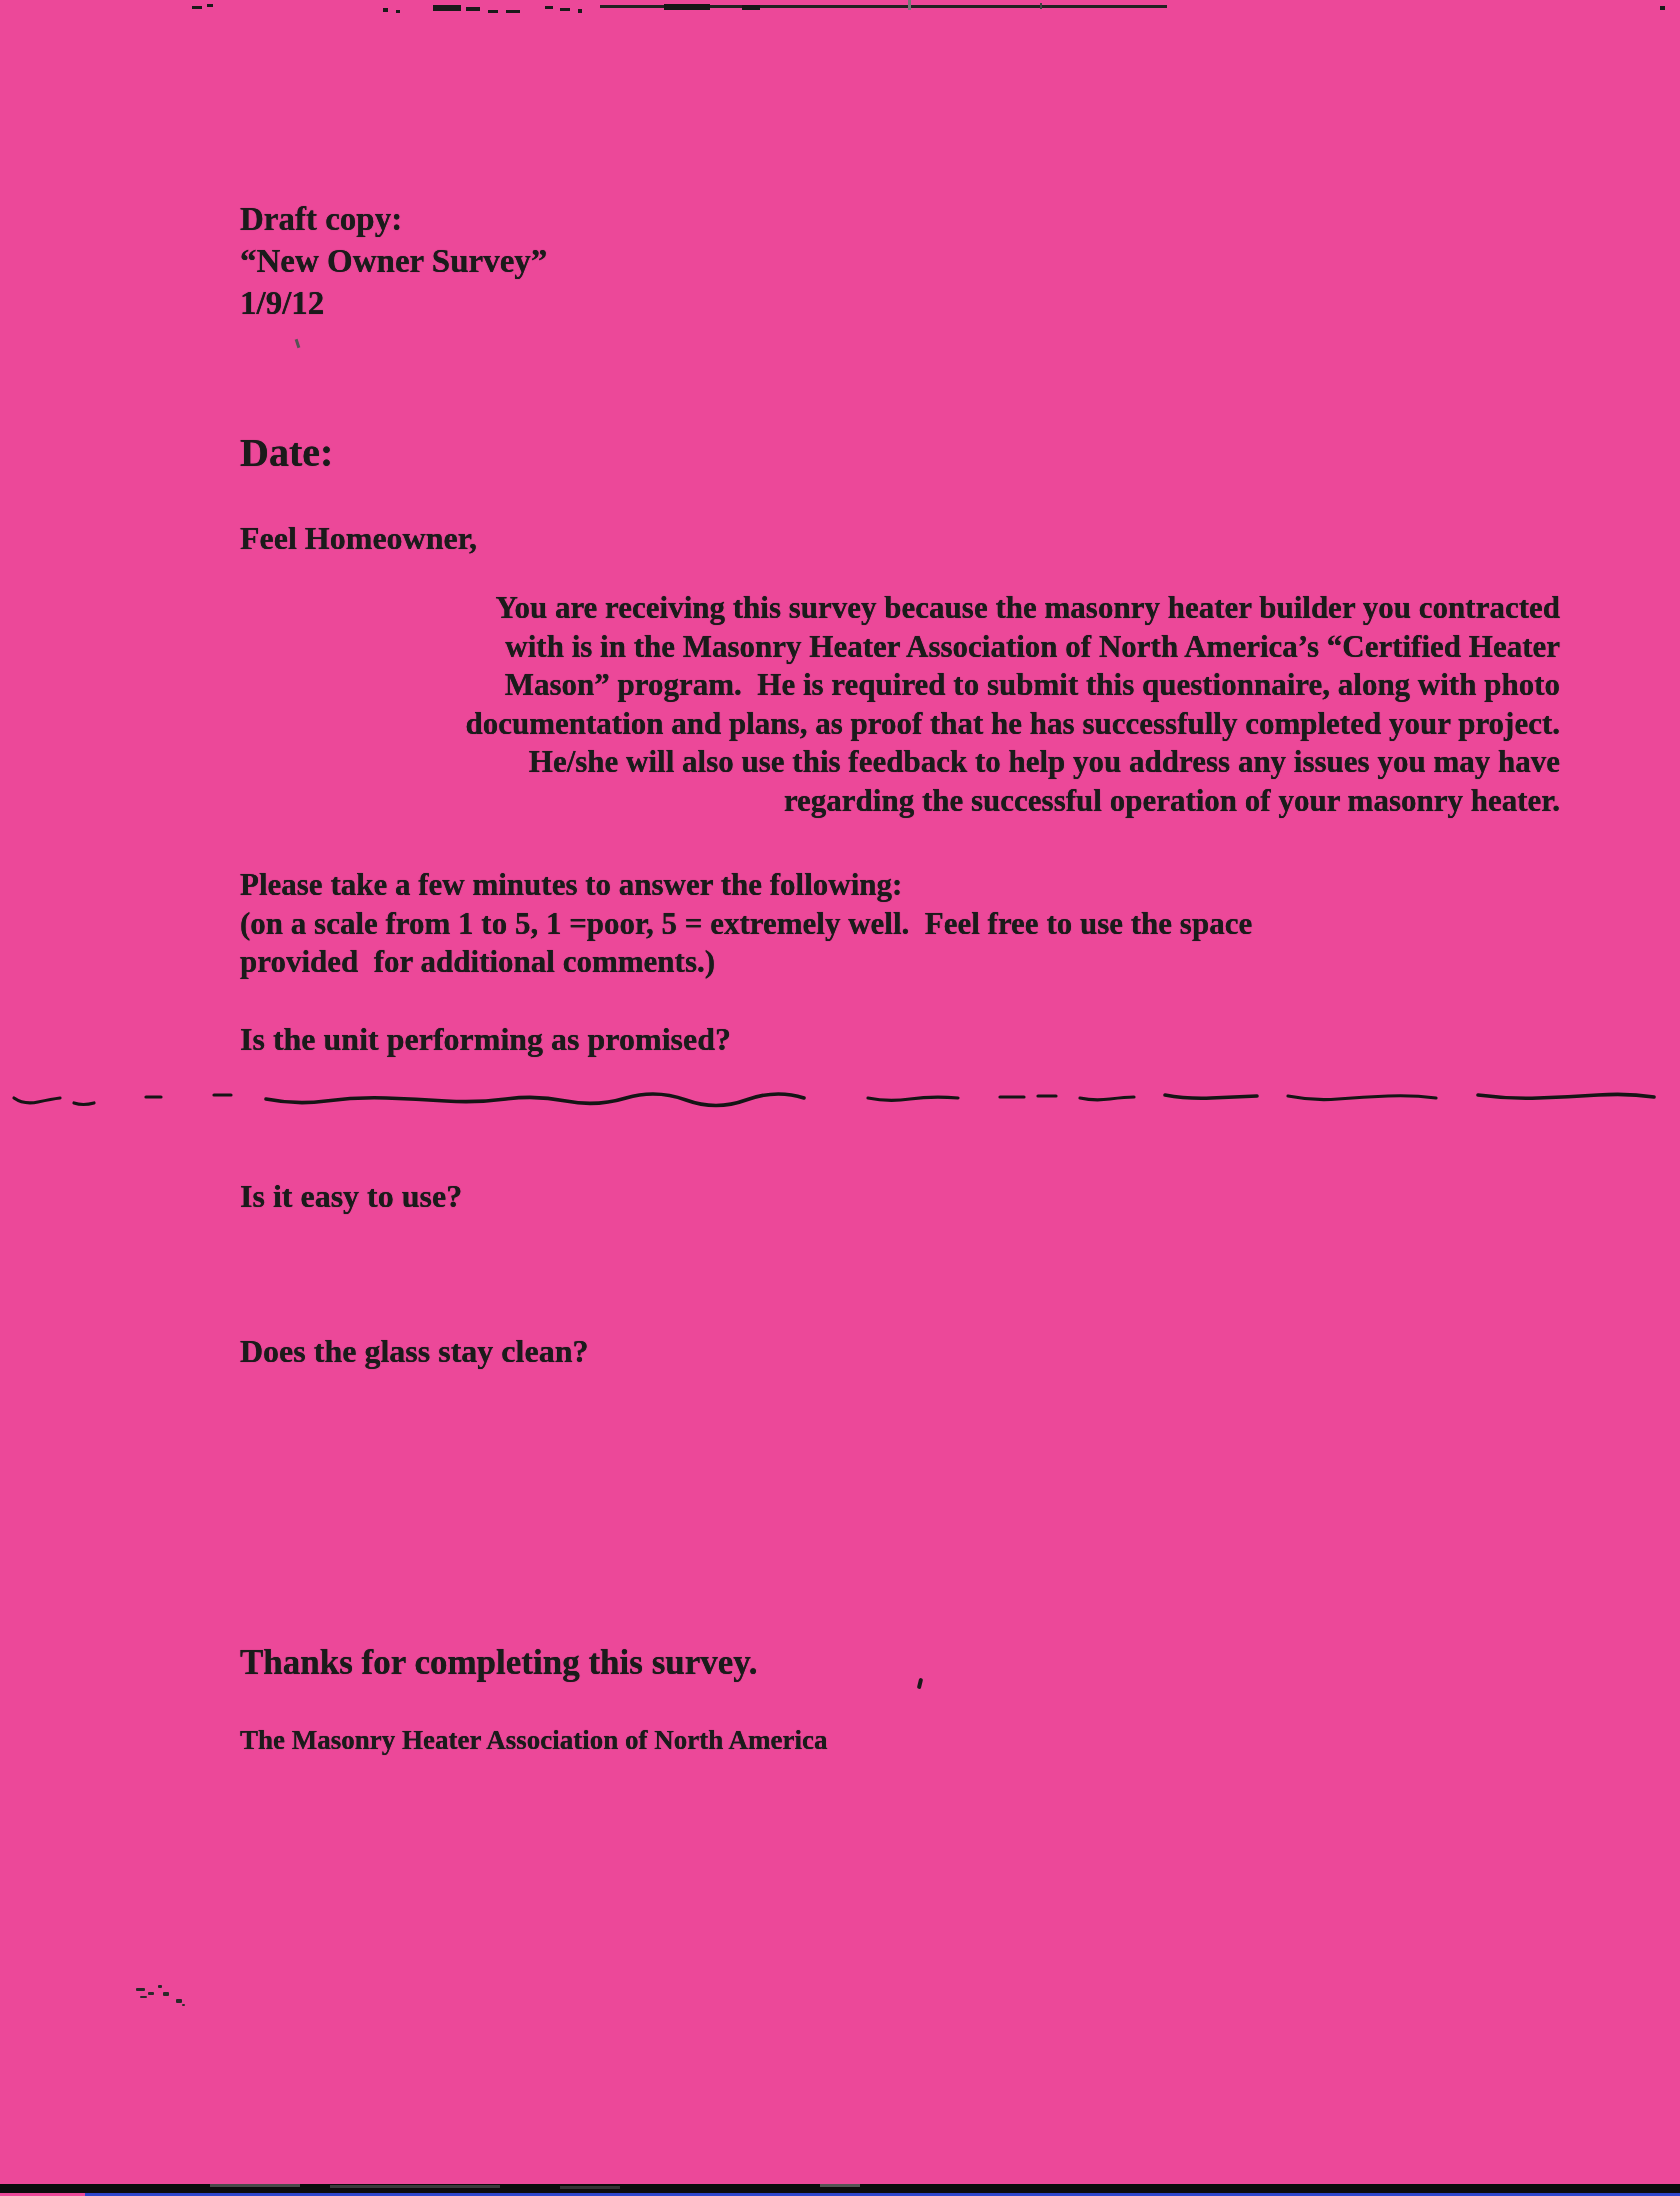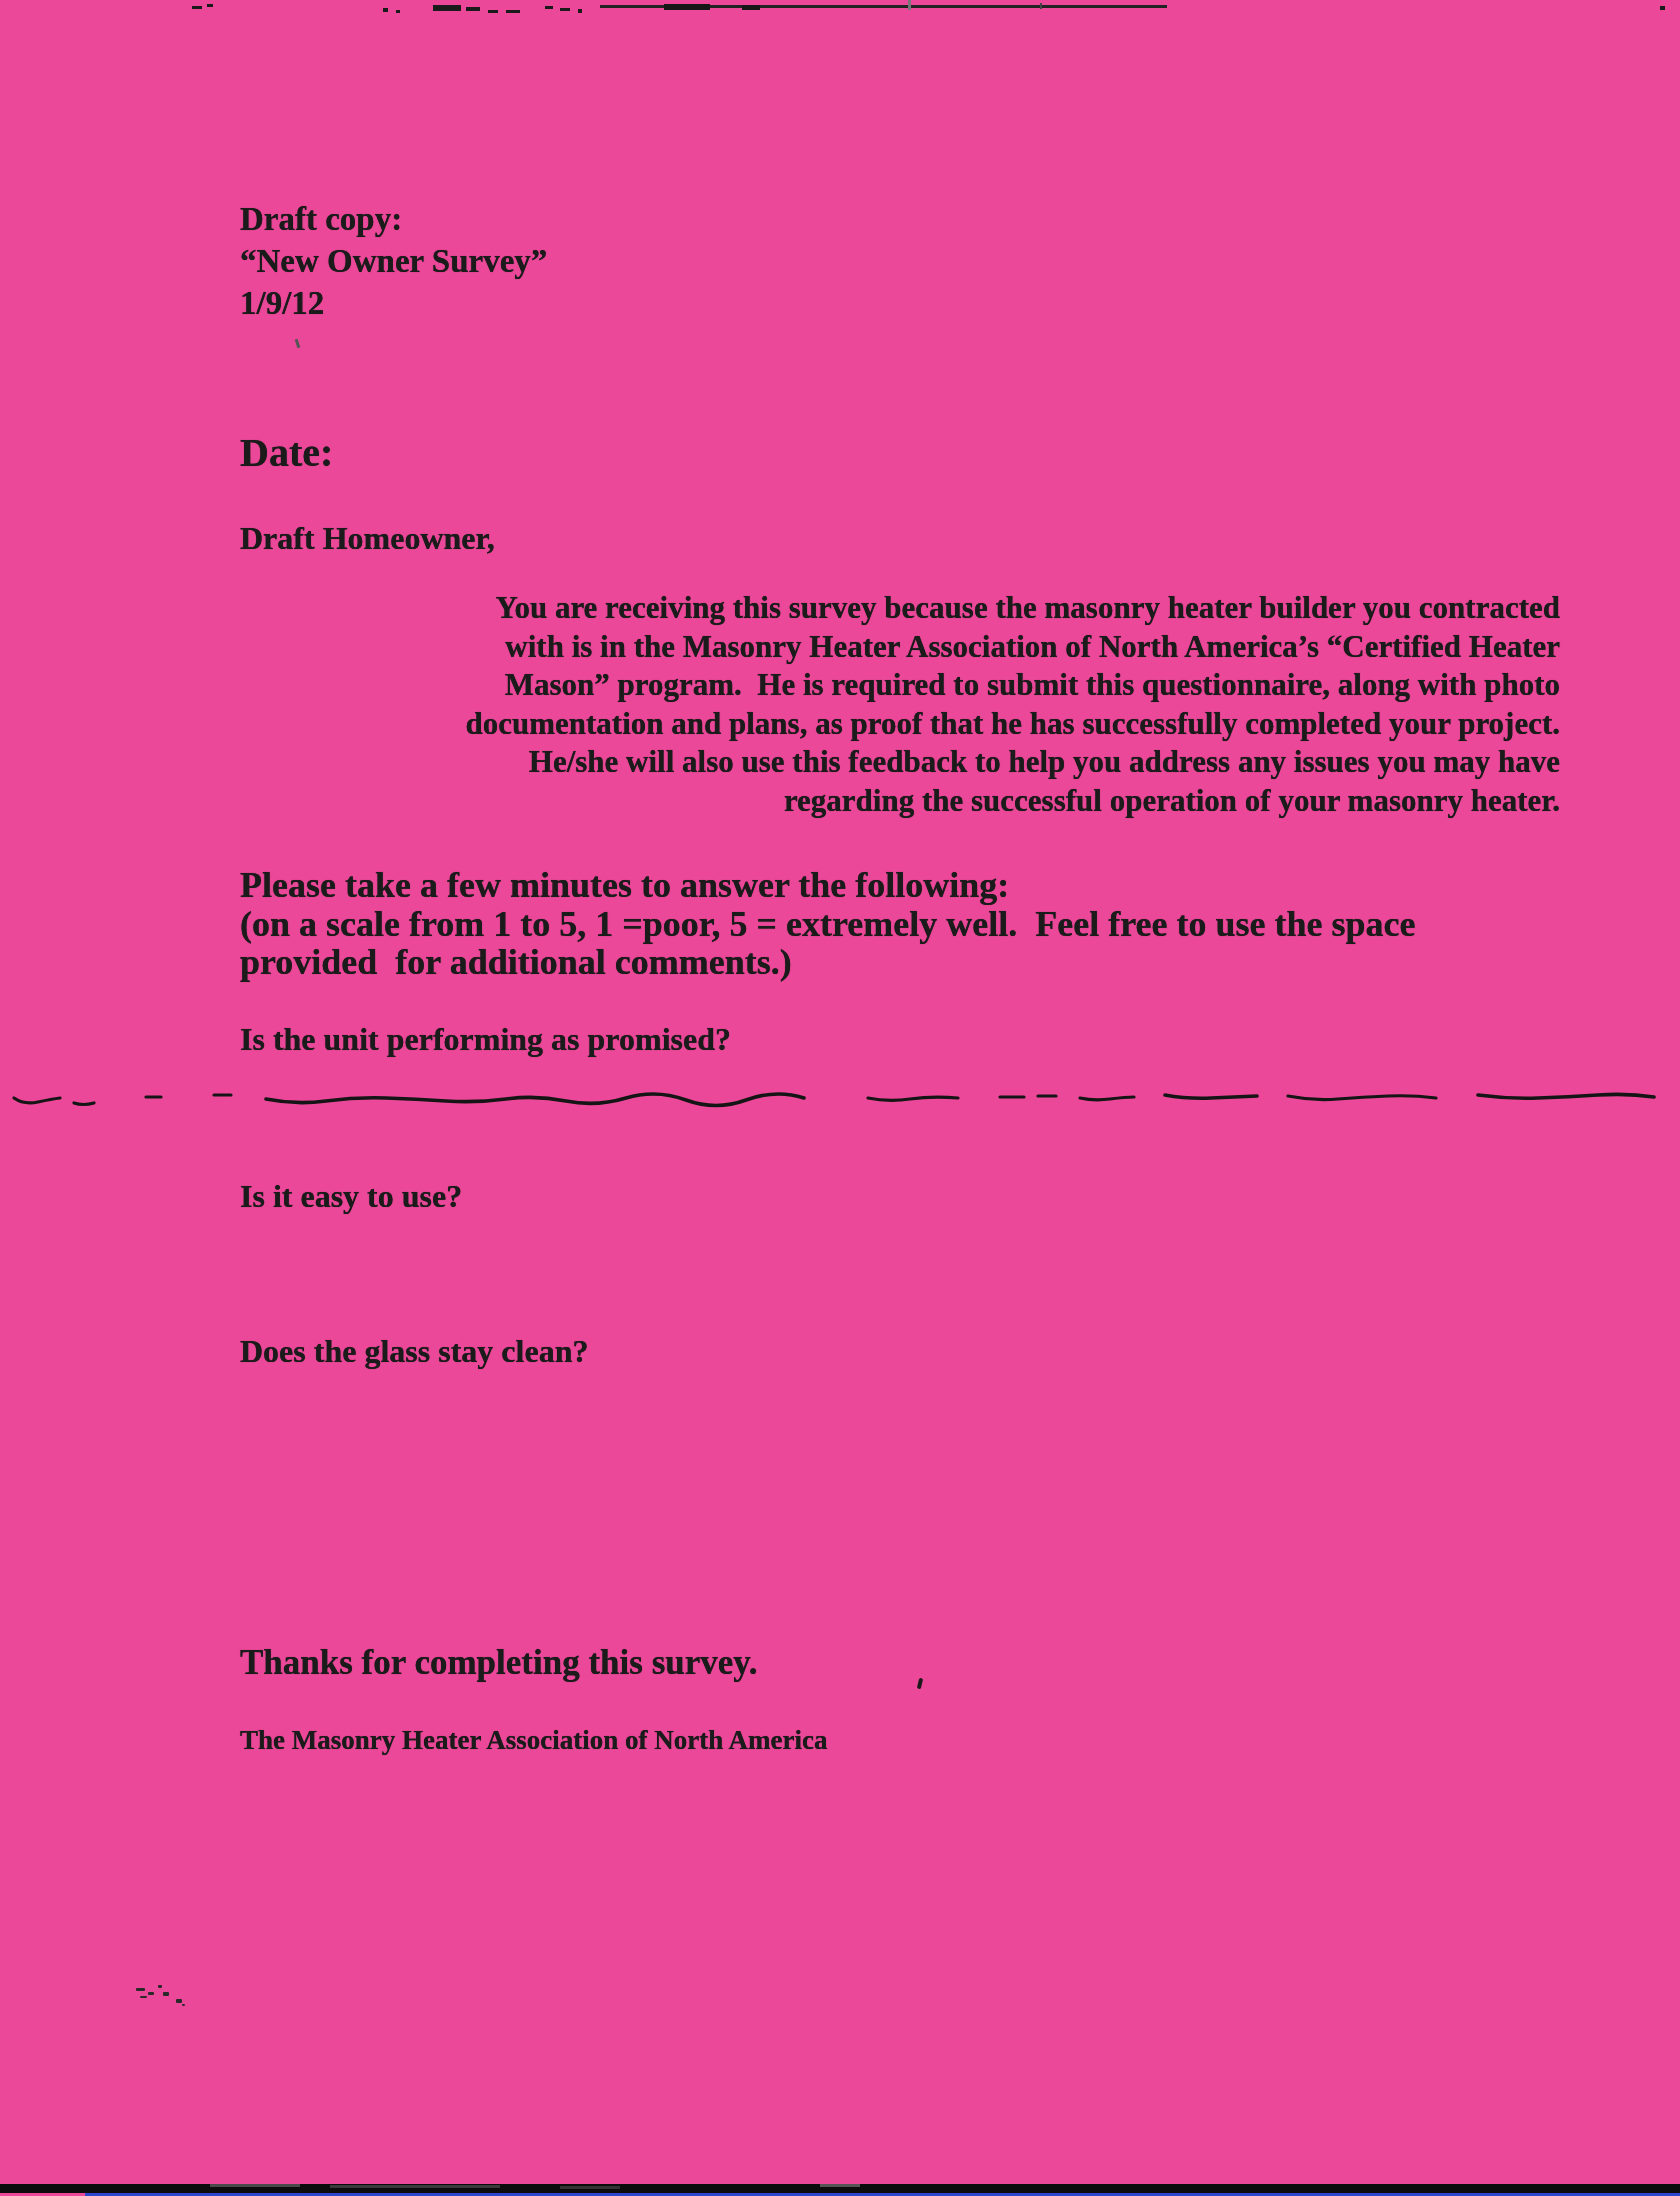--- a/index.html
+++ b/index.html
@@ -22,21 +22,21 @@
     left: 240px;
     color: #1b1b1b;
     text-shadow: 0 0 0.7px #1b1b1b;
     white-space: pre-wrap;
     width: 1320px;
   }
   .h-block   { top: 198px;  font-size: 33px; line-height: 42px; }
   .date      { top: 433px;  font-size: 40px; line-height: 40px; }
   .salute    { top: 518px;  font-size: 32px; line-height: 40px; }
   .para1     { top: 589px;  font-size: 31px; line-height: 38.5px; text-align: right; }
-  .para2     { top: 866px;  font-size: 36px; line-height: 38.5px; }
+  .para2     { top: 866px;  font-size: 31px; line-height: 38.5px; }
   .q0        { top: 1019px; font-size: 32px; line-height: 40px; }
   .q1        { top: 1176px; font-size: 32px; line-height: 40px; }
   .q2        { top: 1331px; font-size: 32px; line-height: 40px; }
   .q3        { top: 1488px; font-size: 32px; line-height: 40px; }
   .closing   { top: 1643px; font-size: 35px; line-height: 40px; }
   .signature { top: 1720px; font-size: 27px; line-height: 40px; }
 
   .artifact { position: absolute; background: #1a1a1a; }
   .crease-svg { position: absolute; left: 0; top: 1076px; width: 1680px; height: 48px; }
 
@@ -71,21 +71,21 @@
     <div class="artifact" style="left:1660px; top:6px; width:5px;  height:4px;"></div>
   </div>
 
   <div class="txt h-block">Draft copy:
 “New Owner Survey”
 1/9/12</div>
 
   <div class="artifact" style="left:296px; top:339px; width:3px; height:9px; background:#555; transform:rotate(-18deg);"></div>
 
   <div class="txt date">Date:</div>
-  <div class="txt salute">Draft Homeowner,</div>
+  <div class="txt salute">Feel Homeowner,</div>
   <div class="txt para1">You are receiving this survey because the masonry heater builder you contracted
 with is in the Masonry Heater Association of North America’s “Certified Heater
 Mason” program.  He is required to submit this questionnaire, along with photo
 documentation and plans, as proof that he has successfully completed your project.
 He/she will also use this feedback to help you address any issues you may have
 regarding the successful operation of your masonry heater.</div>
   <div class="txt para2">Please take a few minutes to answer the following:
 (on a scale from 1 to 5, 1 =poor, 5 = extremely well.  Feel free to use the space
 provided  for additional comments.)</div>
 

